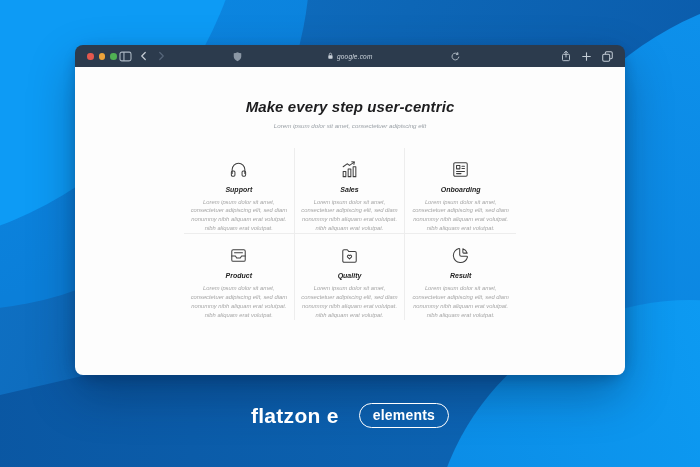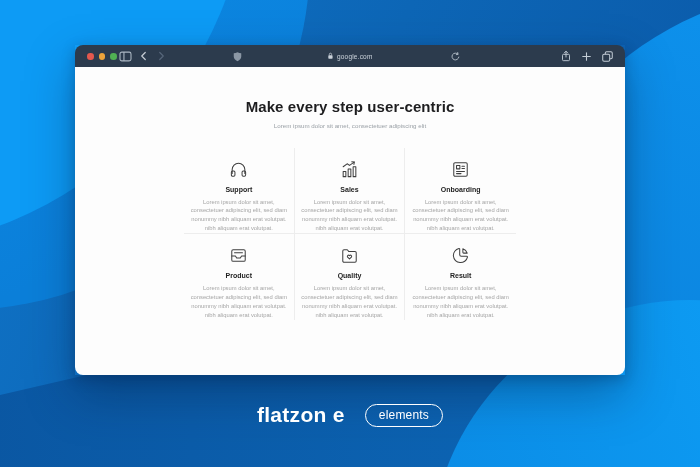--- a/index.html
+++ b/index.html
@@ -16,21 +16,21 @@
   .shape-topleft-bright{left:-520px;top:-520px;width:770px;height:770px;
     background:#0d9bf5;}
   .shape-right{right:-440px;top:-10px;width:640px;height:660px;
     background:linear-gradient(200deg,#0d93ee 10%,#0b7ed8 90%);}
   .shape-dark-band{left:-140px;top:345px;width:760px;height:420px;border-radius:40px;
     background:linear-gradient(100deg,#0a55a0 10%,#0c63b2 80%);transform:rotate(-13deg);}
   .shape-bottomright{left:430px;top:300px;width:520px;height:520px;
     background:linear-gradient(250deg,#0da0f7 15%,#0b8ae4 90%);}
   
   .window{position:absolute;left:75px;top:45px;width:550px;height:330px;z-index:2;
-    border-radius:0;box-shadow:0 20px 45px rgba(0,25,60,.35),0 4px 12px rgba(0,25,60,.25);}
+    border-radius:18px;box-shadow:0 20px 45px rgba(0,25,60,.35),0 4px 12px rgba(0,25,60,.25);font-style:italic;}
   .toolbar{position:relative;height:22px;background:#2c3b4d;border-radius:8px 8px 0 0;}
   .toolbar svg{display:block;}
   .lights{position:absolute;left:12px;top:8px;display:flex;gap:5px;}
   .light{width:6.5px;height:6.5px;border-radius:50%;}
   .tb-abs{position:absolute;top:0;height:22px;display:flex;align-items:center;}
   .tb-sidebar{left:44px;}
   .tb-back{left:65px;}
   .tb-fwd{left:83px;}
   .tb-shield{left:158px;}
   .urlbox{left:50%;transform:translateX(-50%);gap:3.5px;}
@@ -49,21 +49,21 @@
   .cell.bb{border-bottom:1px solid #ededed;}
   .cell .ic{height:20px;display:flex;align-items:flex-end;justify-content:center;}
   .cell .ic svg{stroke:#3f3f3f;fill:none;stroke-width:1.3;stroke-linecap:round;stroke-linejoin:round;}
   .cell h3{margin:7px 0 0;font-size:7px;font-weight:700;color:#232323;}
   .cell p{margin:4.5px auto 0;font-size:5.8px;line-height:1.55;color:#a5a5a5;max-width:102px;}
   
   .footer{position:absolute;left:0;right:0;top:403px;display:flex;justify-content:center;
     align-items:center;z-index:2;}
   .brand{font-size:21px;font-weight:700;color:#ffffff;letter-spacing:.3px;}
   .badge{border:1.6px solid #ffffff;border-radius:999px;padding:3px 13px 4px;
-    font-size:12px;font-weight:400;color:#ffffff;letter-spacing:.2px;margin-left:20px;}
+    font-size:14px;font-weight:700;color:#ffffff;letter-spacing:.2px;margin-left:20px;}
 </style>
 </head>
 <body>
 
 <div class="bg">
   <div class="shape shape-topleft"></div>
   <div class="shape shape-topleft-bright"></div>
   <div class="shape shape-right"></div>
   <div class="shape shape-dark-band"></div>
   <div class="shape shape-bottomright"></div>

